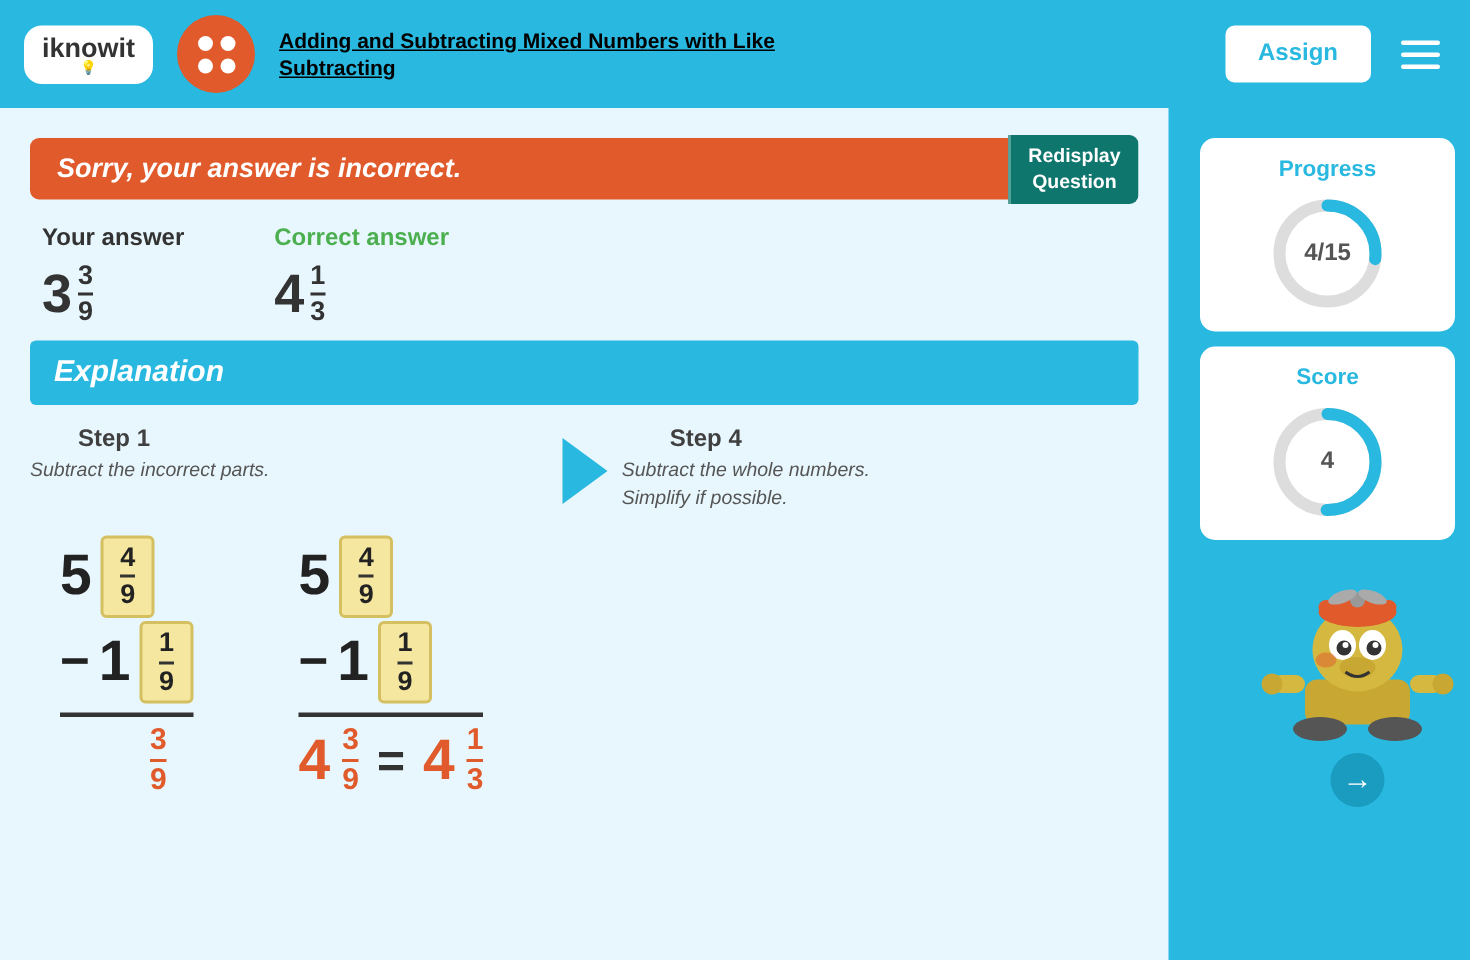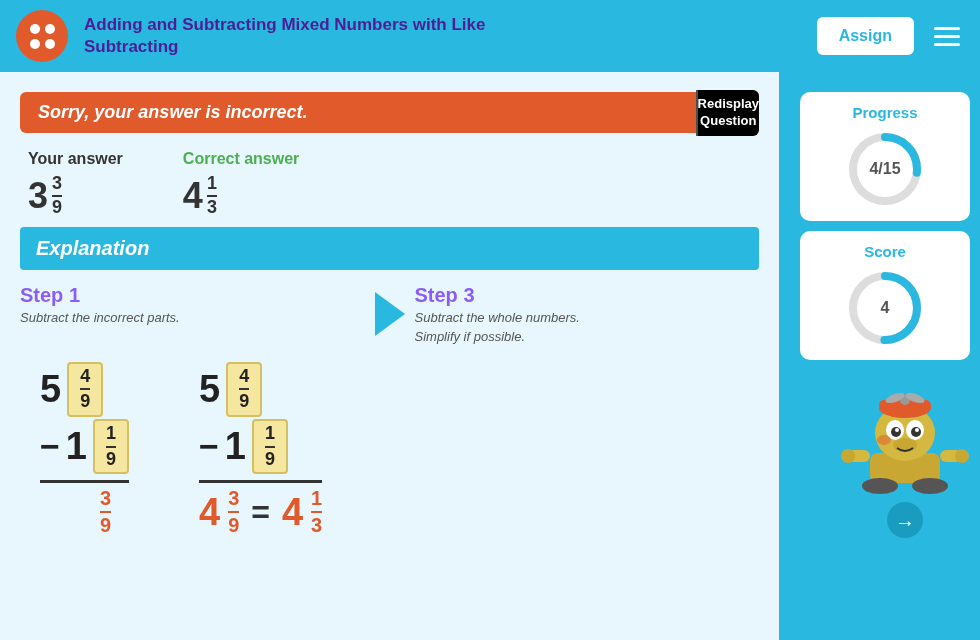--- a/index.html
+++ b/index.html
@@ -51,24 +51,25 @@
       padding: 2px;
     }
     .dot {
       width: 10px;
       height: 10px;
       background: white;
       border-radius: 50%;
     }
     .header-title {
       flex: 1;
-      color: #4c1d95;
-      font-size: 17px;
+      color: #000000;
+      font-size: 14px;
       font-weight: bold;
       line-height: 1.3;
+      text-decoration: underline;
     }
     .assign-btn {
       background: white;
       color: #29b8e0;
       border: 2px solid white;
       border-radius: 6px;
       padding: 8px 20px;
       font-size: 16px;
       font-weight: bold;
       cursor: pointer;
@@ -115,26 +116,26 @@
       background: #e05a2b;
       color: white;
       font-style: italic;
       font-weight: bold;
       font-size: 18px;
       padding: 10px 18px;
       border-radius: 6px 0 0 6px;
       flex: 1;
     }
     .redisplay-btn {
-      background: #000000;
+      background: #0f766e;
       color: white;
       font-weight: bold;
       font-size: 13px;
       text-align: center;
-      padding: 6px 0;
+      padding: 6px 12px;
       border-radius: 0 6px 6px 0;
       cursor: pointer;
       border: none;
       line-height: 1.3;
       border-left: 2px solid rgba(255,255,255,0.3);
     }
 
     
     .answer-row {
       display: flex;
@@ -184,24 +185,25 @@
     .steps-row {
       display: flex;
       align-items: flex-start;
       gap: 10px;
       margin-bottom: 16px;
     }
     .step {
       flex: 1;
     }
     .step-title {
-      color: #8b5cf6;
-      font-weight: bold;
-      font-size: 20px;
+      color: #404040;
+      font-weight: bold;
+      font-size: 16px;
       margin-bottom: 2px;
+      margin-left: 32px;
     }
     .step-desc {
       color: #555;
       font-style: italic;
       font-size: 13px;
       line-height: 1.4;
     }
     .arrow-right {
       width: 0;
       height: 0;
@@ -350,20 +352,24 @@
     .nav-arrow span {
       color: white;
       font-size: 20px;
       font-weight: bold;
     }
   </style>
 </head>
 <body>
 
 <div class="header">
+  <div class="logo-box">
+    <span class="logo-text">iknowit</span>
+    <span class="logo-sub">💡</span>
+  </div>
   <div class="icon-dice">
     <div class="dice-dots">
       <div class="dot"></div>
       <div class="dot"></div>
       <div class="dot"></div>
       <div class="dot"></div>
     </div>
   </div>
   <div class="header-title">
     <span>Adding and Subtracting Mixed Numbers with Like</span><br>
@@ -411,21 +417,21 @@
 
     <div class="explanation-header">Explanation</div>
 
     <div class="steps-row">
       <div class="step">
         <div class="step-title">Step 1</div>
         <div class="step-desc">Subtract the incorrect parts.</div>
       </div>
       <div class="arrow-right"></div>
       <div class="step">
-        <div class="step-title">Step 3</div>
+        <div class="step-title">Step 4</div>
         <div class="step-desc">Subtract the whole numbers.<br><em>Simplify if possible.</em></div>
       </div>
     </div>
 
     <div class="math-examples">
 
       <div class="math-block" style="margin-left:20px;">
 
         <div class="math-row">
           <span>5</span>

